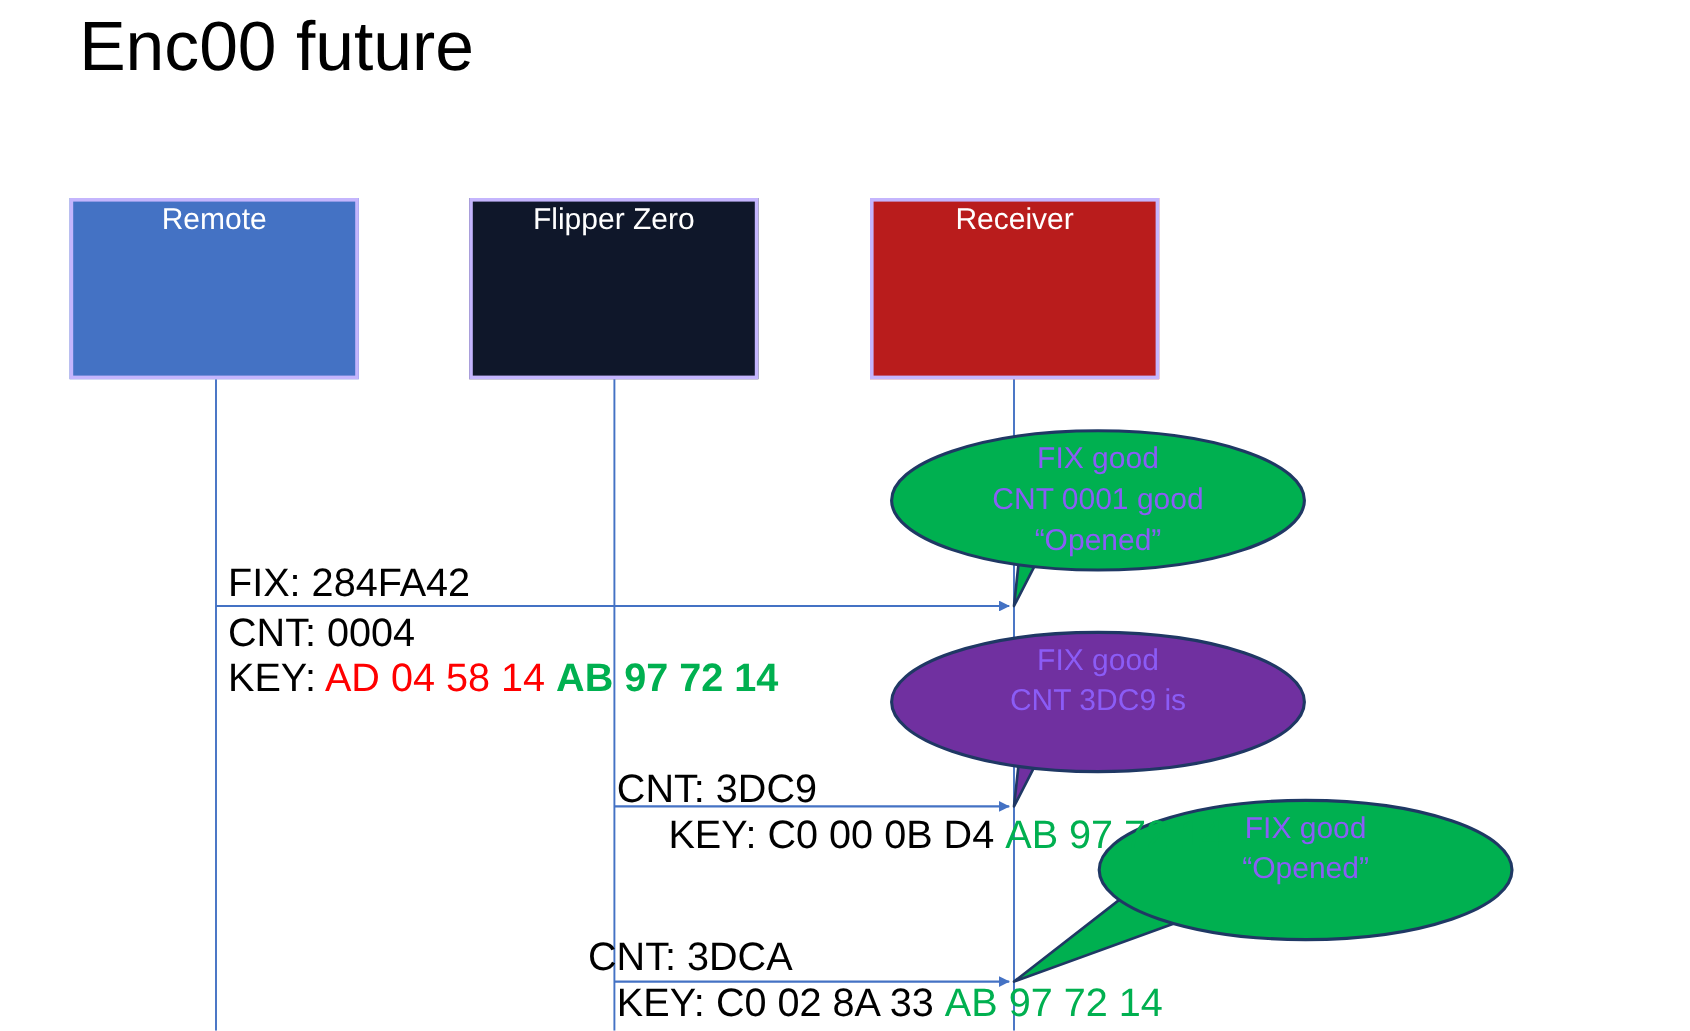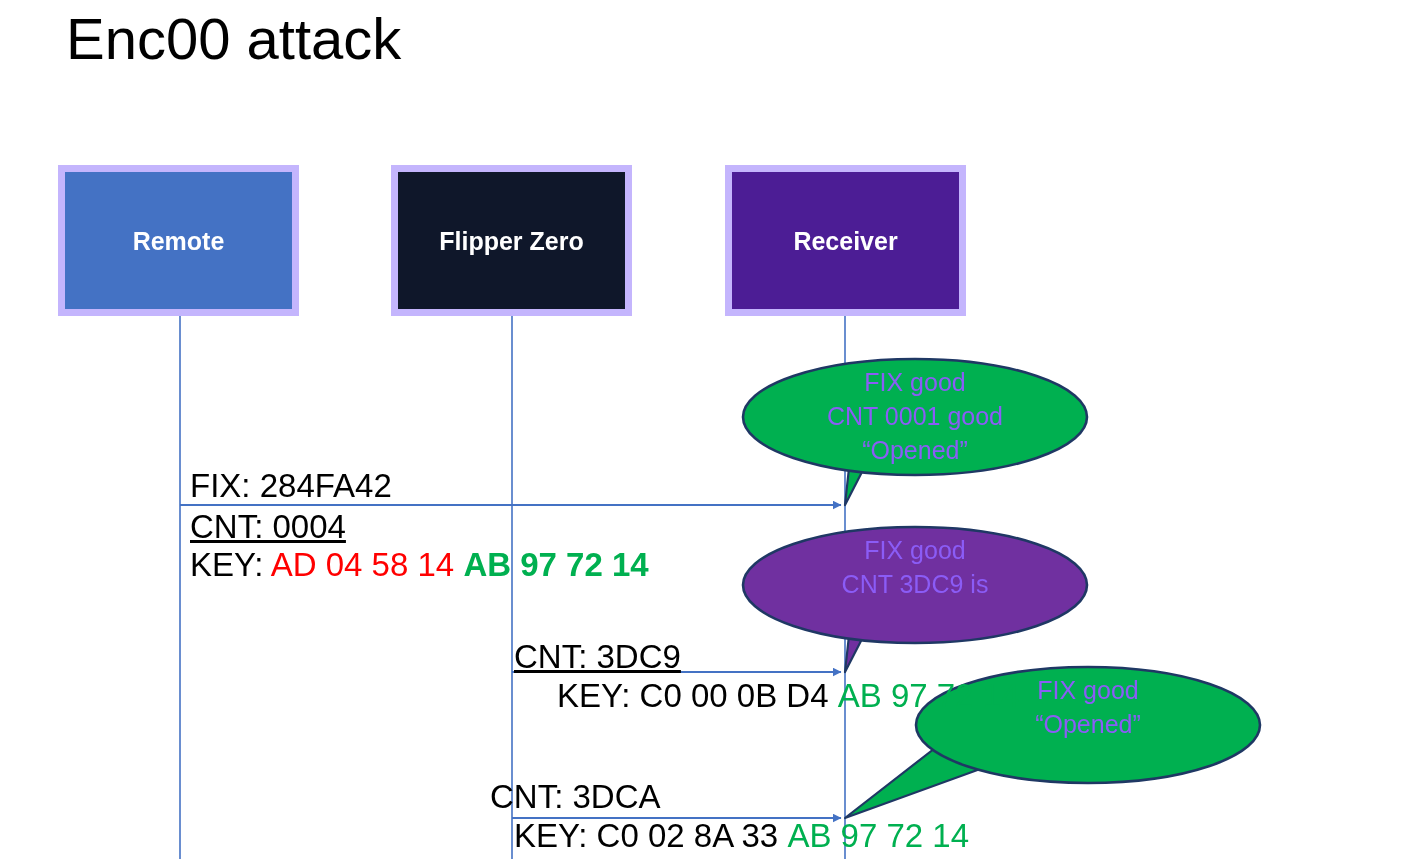--- a/index.html
+++ b/index.html
@@ -34,25 +34,24 @@
     font-size: 58px;
     line-height: 74px;
     color: #000000;
     font-weight: normal;
     letter-spacing: 0px;
     white-space: nowrap;
   }
   .actor-box {
     position: absolute;
     box-sizing: border-box;
-    border: 7px solid #c4b5fd;
+    border: 3px solid #c4b5fd;
     display: flex;
-    align-items: center;
+    align-items: flex-start;
     justify-content: center;
-    font-weight: bold;
   }
   .actor-label {
     color: #ffffff;
     font-size: 25px;
     line-height: 30px;
     white-space: nowrap;
   }
   .msg-label {
     position: absolute;
     font-size: 33px;
@@ -101,47 +100,47 @@
       <path d="M 852,608 L 880,604 L 845,672 Z" fill="#7030A0" stroke="#1F3864" stroke-width="2.2" stroke-linejoin="round"></path>
       <ellipse cx="915" cy="585" rx="172" ry="58" fill="#7030A0" stroke="#1F3864" stroke-width="2.6"></ellipse>
     </g>
 
     <g>
       <path d="M 948,738 L 983,768 L 845,818 Z" fill="#00B050" stroke="#1F3864" stroke-width="2.2" stroke-linejoin="round"></path>
       <ellipse cx="1088" cy="725" rx="172" ry="58" fill="#00B050" stroke="#1F3864" stroke-width="2.6"></ellipse>
     </g>
   </svg>
 
-  <div class="slide-title">Enc00 attack</div>
+  <div class="slide-title">Enc00 future</div>
 
   <div class="actor-box" style="left:58px; top:165px; width:241px; height:151px; background:#4472C4;">
     <span class="actor-label">Remote</span>
   </div>
 
   <div class="actor-box" style="left:391px; top:165px; width:241px; height:151px; background:#0f172a;">
     <span class="actor-label">Flipper Zero</span>
   </div>
 
-  <div class="actor-box" style="left:725px; top:165px; width:241px; height:151px; background:#4c1d95;">
+  <div class="actor-box" style="left:725px; top:165px; width:241px; height:151px; background:#b91c1c;">
     <span class="actor-label">Receiver</span>
   </div>
 
   <div class="msg-label" style="left:190px; top:470px;">
     <span>FIX: 284FA42</span>
   </div>
 
-  <div class="msg-label" style="left:190px; top:511px;text-decoration:underline;">
+  <div class="msg-label" style="left:190px; top:511px;">
     <span>CNT: 0004</span>
   </div>
 
   <div class="msg-label" style="left:190px; top:549px;">
     <span>KEY: </span><span class="red">AD 04 58 14</span><span>&nbsp;</span><span class="greenb">AB 97 72 14</span>
   </div>
 
-  <div class="msg-label" style="left:514px; top:641px;text-decoration:underline;">
+  <div class="msg-label" style="left:514px; top:641px;">
     <span>CNT: 3DC9</span>
   </div>
 
   <div class="msg-label" style="left:514px; top:680px;margin-left:43px;">
     <span>KEY: </span><span>C0 00 0B D4</span><span>&nbsp;</span><span class="green">AB 97 72 14</span>
   </div>
 
   <div class="msg-label" style="left:490px; top:781px;">
     <span>CNT: 3DCA</span>
   </div>

